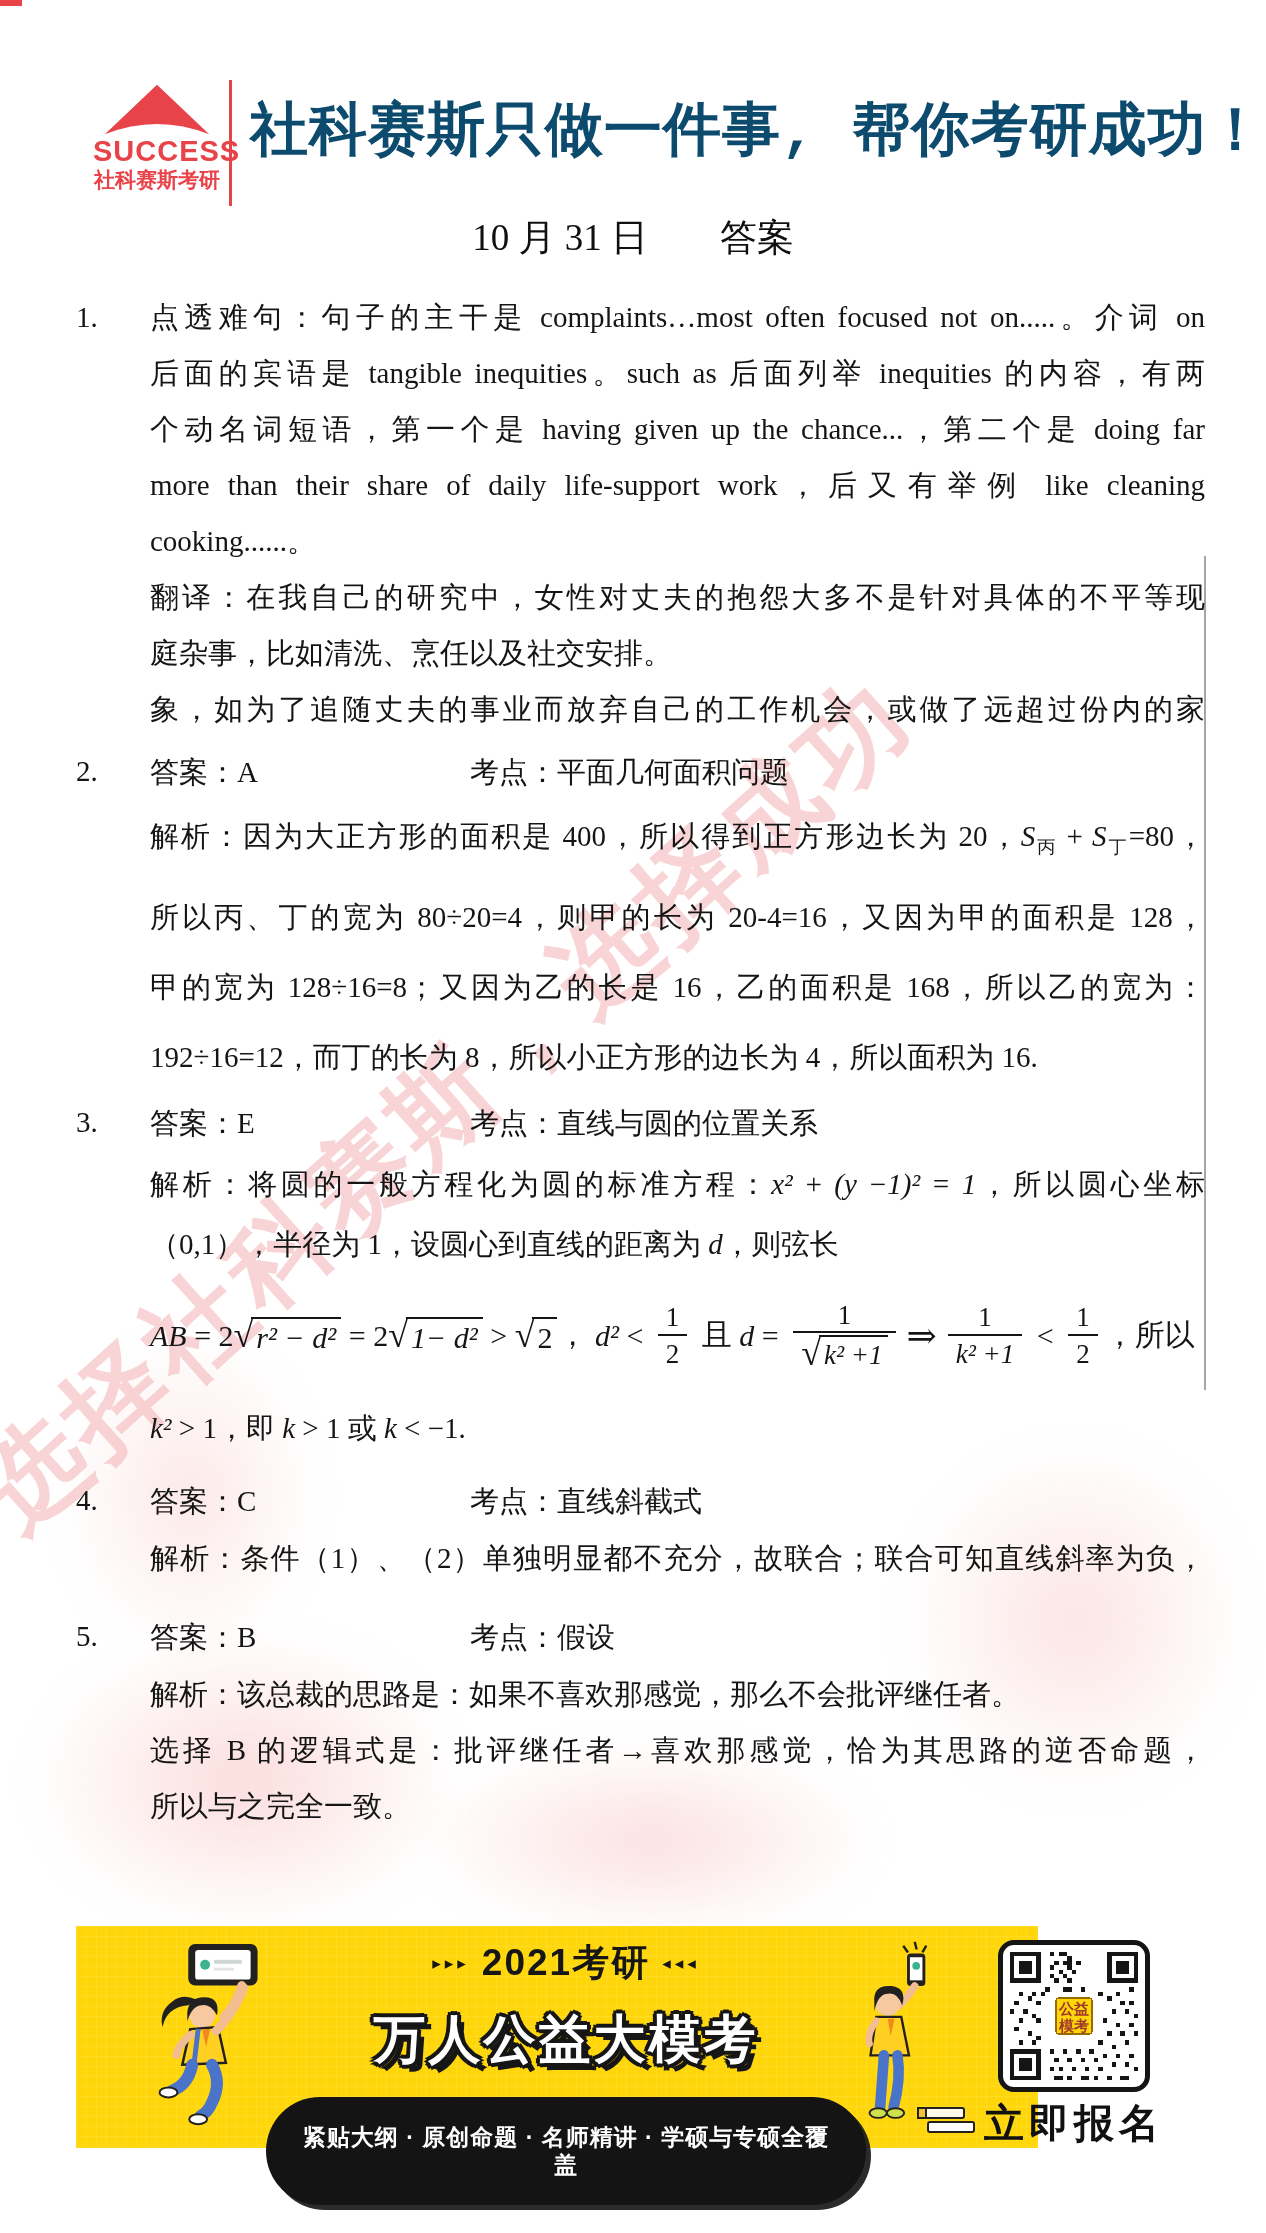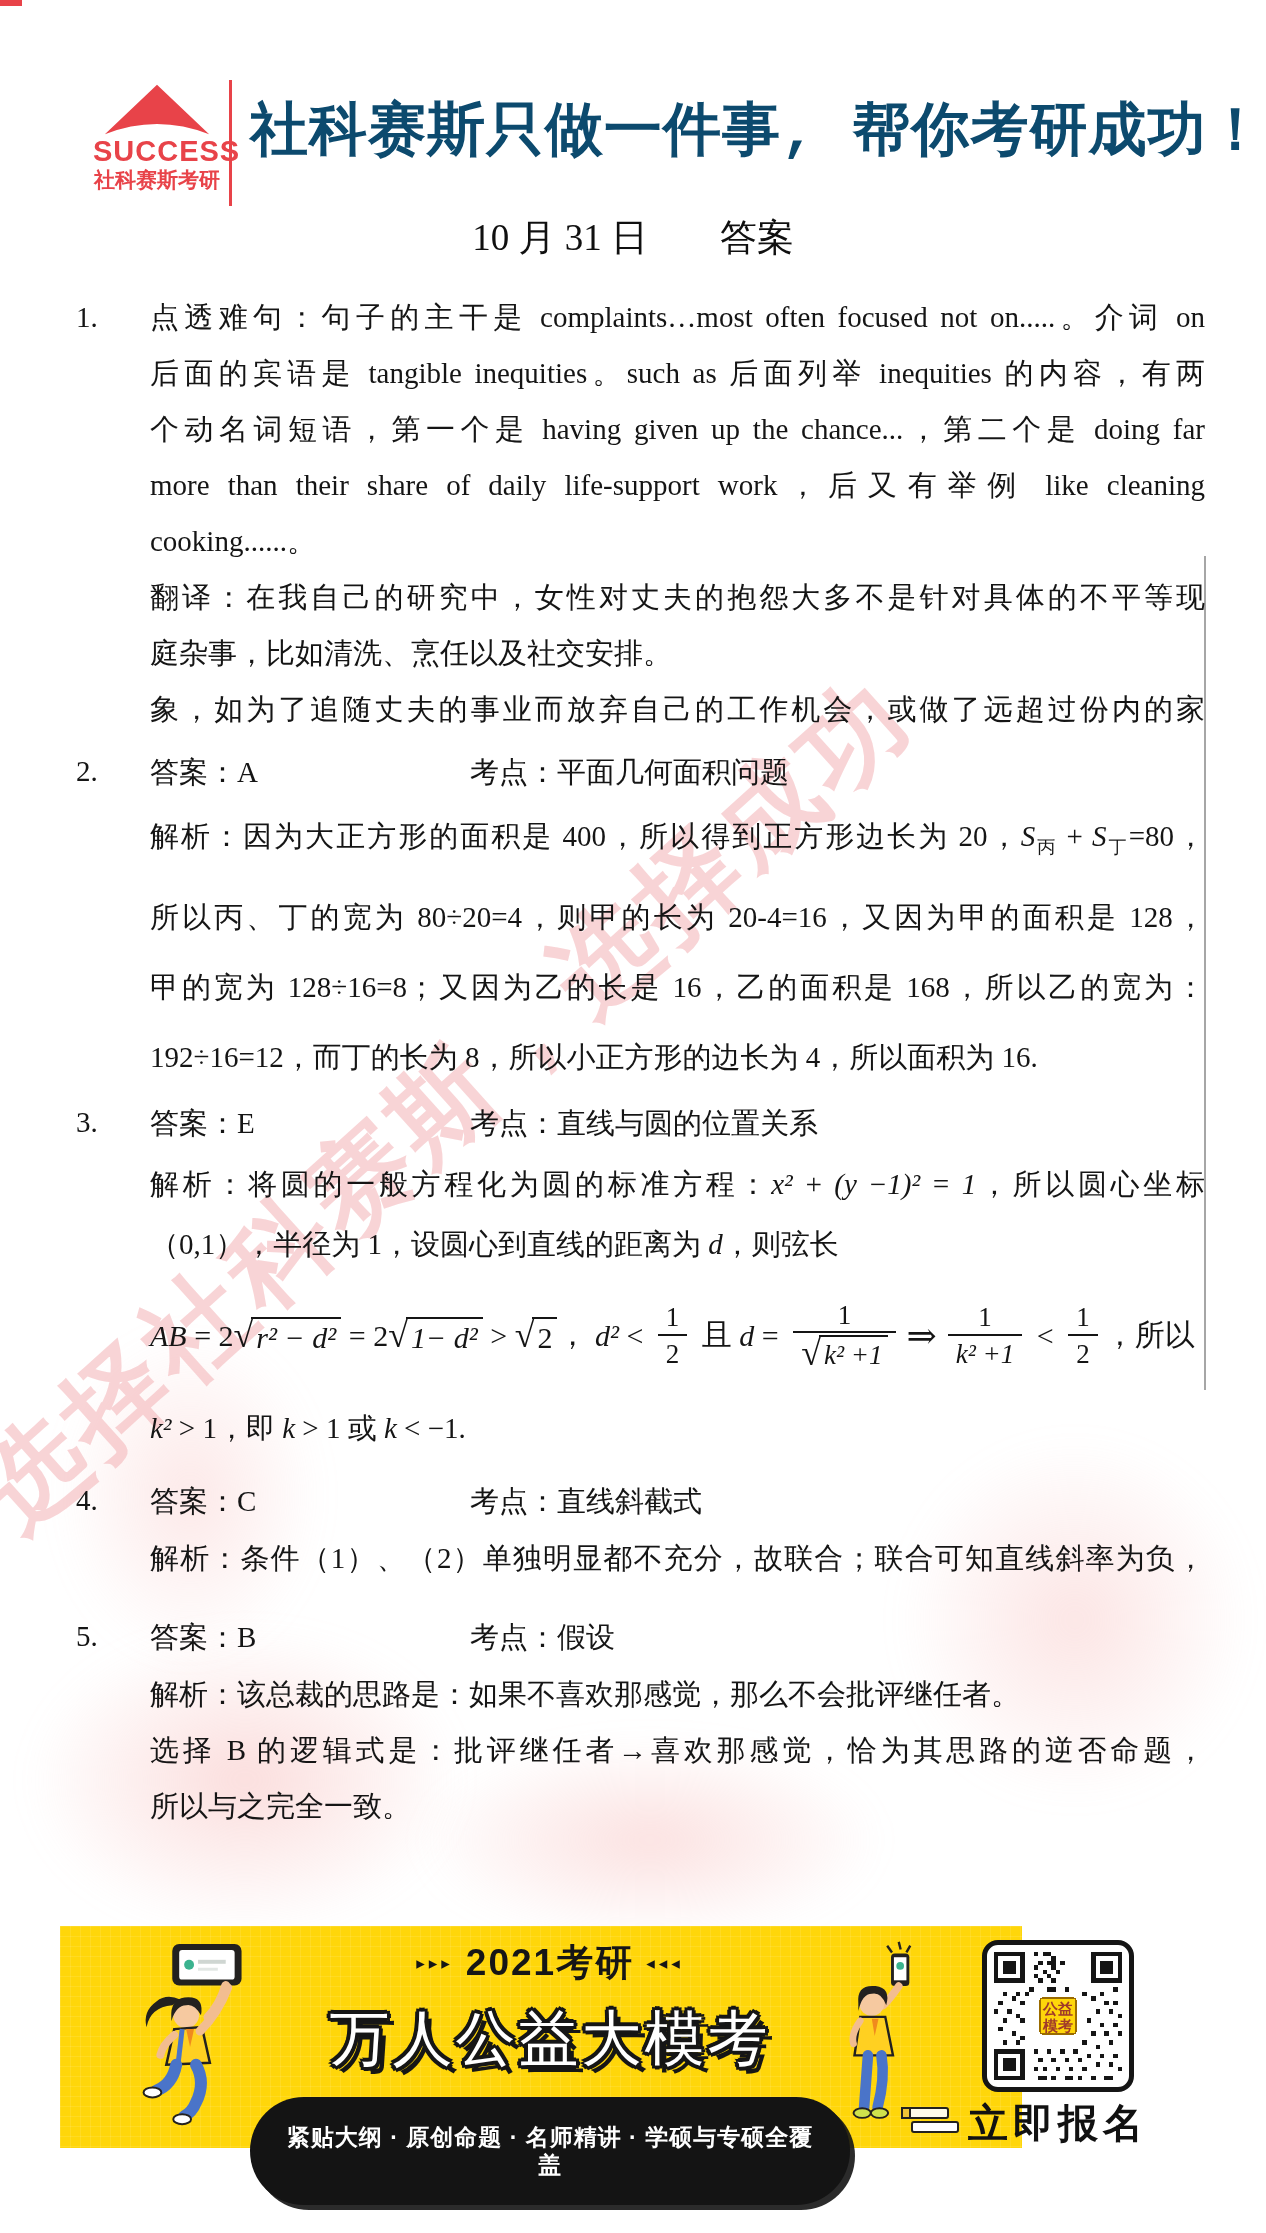--- a/index.html
+++ b/index.html
@@ -56,32 +56,32 @@
   .fml span,.fml i{white-space:pre;}
   .sq{display:inline-flex;align-items:flex-start;}
   .rs{font-size:36px;line-height:1;margin-right:-2px;}
   .rb{border-top:2px solid #151515;padding:2px 5px 0;}
   .fr{display:inline-flex;flex-direction:column;align-items:center;margin:0 7px;font-size:27px;line-height:1.2;}
   .fr .de{border-top:2.5px solid #151515;padding:2px 8px 0;}
   .fr .nu{padding:0 8px;}
   .bigarr{font-size:36px;margin:0 4px;}
 
   
-  .banner{position:absolute;left:60px;top:1926px;width:962px;height:222px;background:#ffd60a;
+  .banner{position:absolute;left:76px;top:1926px;width:962px;height:222px;background:#ffd60a;
       background-image:linear-gradient(rgba(255,255,255,.10) 1px,transparent 1px),
                        linear-gradient(90deg,rgba(255,255,255,.10) 1px,transparent 1px);
       background-size:10px 10px;z-index:3;font-family:"Liberation Sans","DejaVu Sans",sans-serif;}
   .g1{position:absolute;left:78px;top:16px;width:120px;height:198px;}
   .g2{position:absolute;left:768px;top:12px;width:128px;height:202px;}
   .books{position:absolute;left:838px;top:178px;width:66px;height:36px;}
   .bcenter{position:absolute;left:190px;top:14px;width:600px;text-align:center;}
   .byear{line-height:46px;font-weight:900;color:#161616;}
   .yr{font-size:37px;letter-spacing:2px;}
   .arr{font-size:17px;letter-spacing:4px;vertical-align:6px;margin:0 12px;}
-  .bmain{font-weight:400;font-size:60px;line-height:92px;color:#fff;letter-spacing:3px;white-space:nowrap;
+  .bmain{font-weight:700;font-size:52px;line-height:92px;color:#fff;letter-spacing:3px;white-space:nowrap;
       text-shadow:-3px -3px 0 #161616,3px -3px 0 #161616,-3px 3px 0 #161616,3px 3px 0 #161616,
                   -4px 0 0 #161616,4px 0 0 #161616,0 -4px 0 #161616,0 4px 0 #161616,7px 7px 0 #161616;}
   .bpill{display:inline-block;margin-top:12px;background:#141414;color:#fff;font-weight:bold;
       font-size:23px;line-height:28px;padding:26px 34px;border-radius:999px;
       box-shadow:5px 5px 0 rgba(20,20,20,.9);letter-spacing:1px;}
   .qrcard{position:absolute;left:922px;top:14px;width:152px;height:152px;box-sizing:border-box;
       background:#fff;border:5px solid #151515;border-radius:16px;padding:7px;}
   .qrcard svg{display:block;width:100%;height:100%;}
   .cta{position:absolute;left:902px;top:170px;width:192px;text-align:center;cursor:pointer;
       font-weight:900;font-size:40px;letter-spacing:5px;color:#111;}

